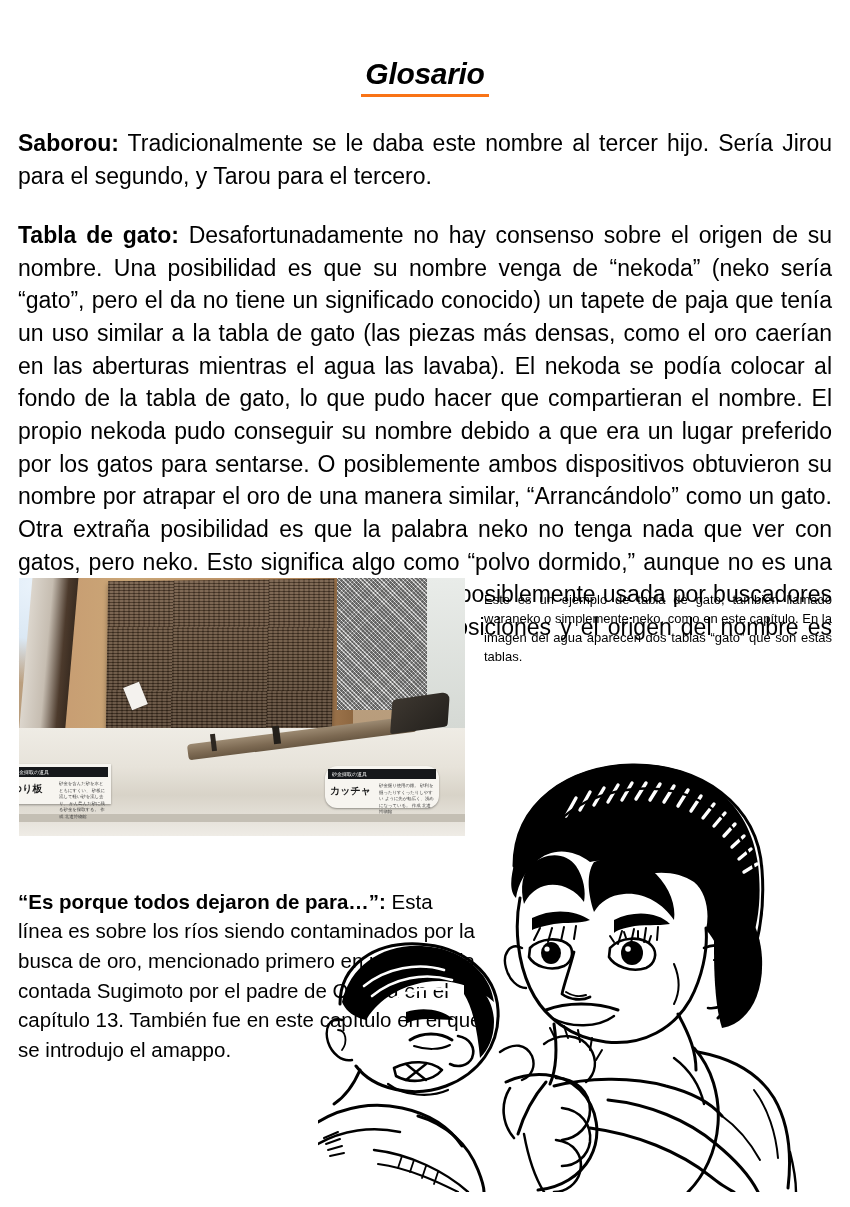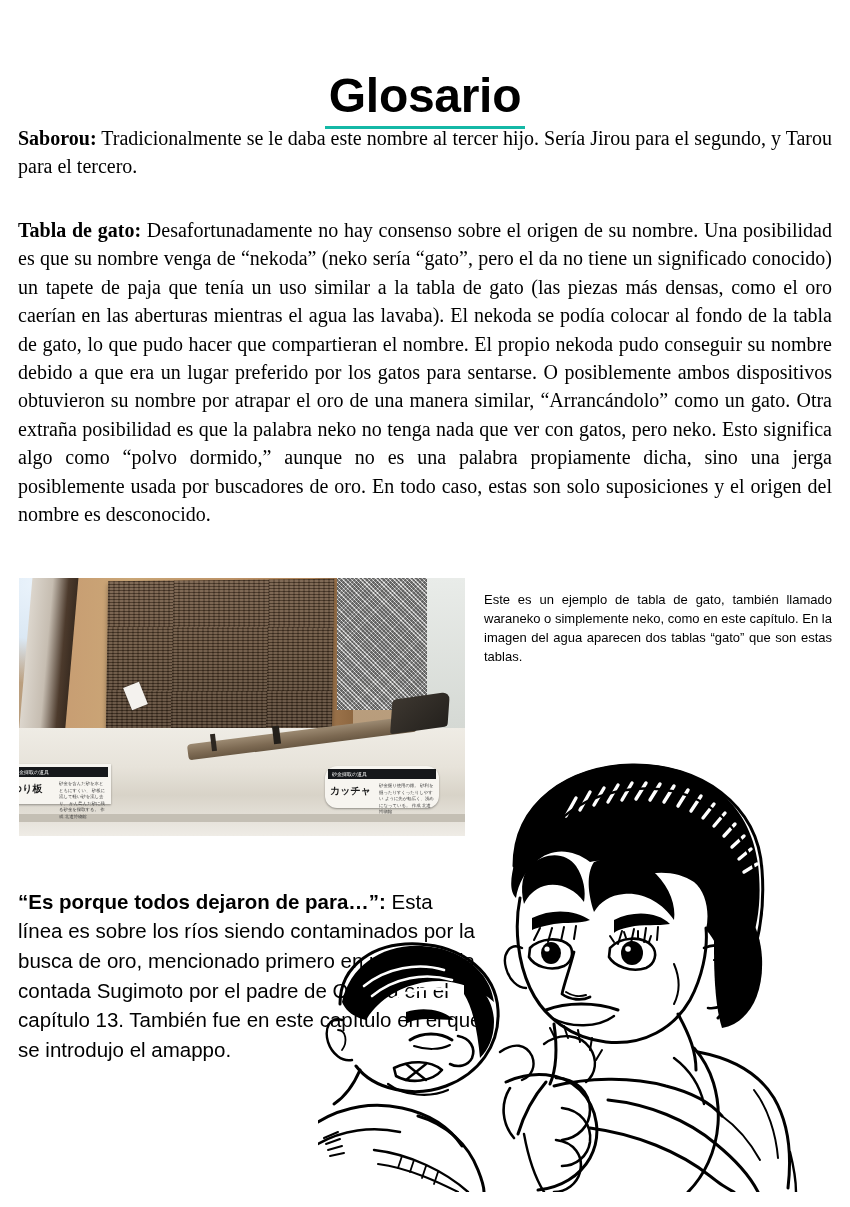--- a/index.html
+++ b/index.html
@@ -27,39 +27,39 @@
   
   .title-wrap {
     position: absolute;
     top: 38px;
     left: 0;
     width: 850px;
     text-align: center;
   }
   .title {
     display: inline-block;
-    font-size: 48px;
+    font-size: 30px;
     font-weight: bold;
     letter-spacing: -0.3px;
     line-height: 1.08;
-    border-bottom: 3px solid #14b8a6;
+    border-bottom: 3px solid #f97316;
     padding: 0 4px 4px 4px;
+    font-style: italic;
   }
 
   
   .para {
     position: absolute;
     left: 18px;
     width: 814px;
-    font-size: 20px;
+    font-size: 23px;
     line-height: 1.42;
     text-align: justify;
     text-justify: inter-word;
     word-spacing: 0px;
-    font-family: Liberation Serif, serif;
   }
   .para b, .lead {
     font-weight: bold;
   }
 
   #para-saborou { top: 104px; }
   #para-tabla   { top: 196px; }
 
   
   .photo {

